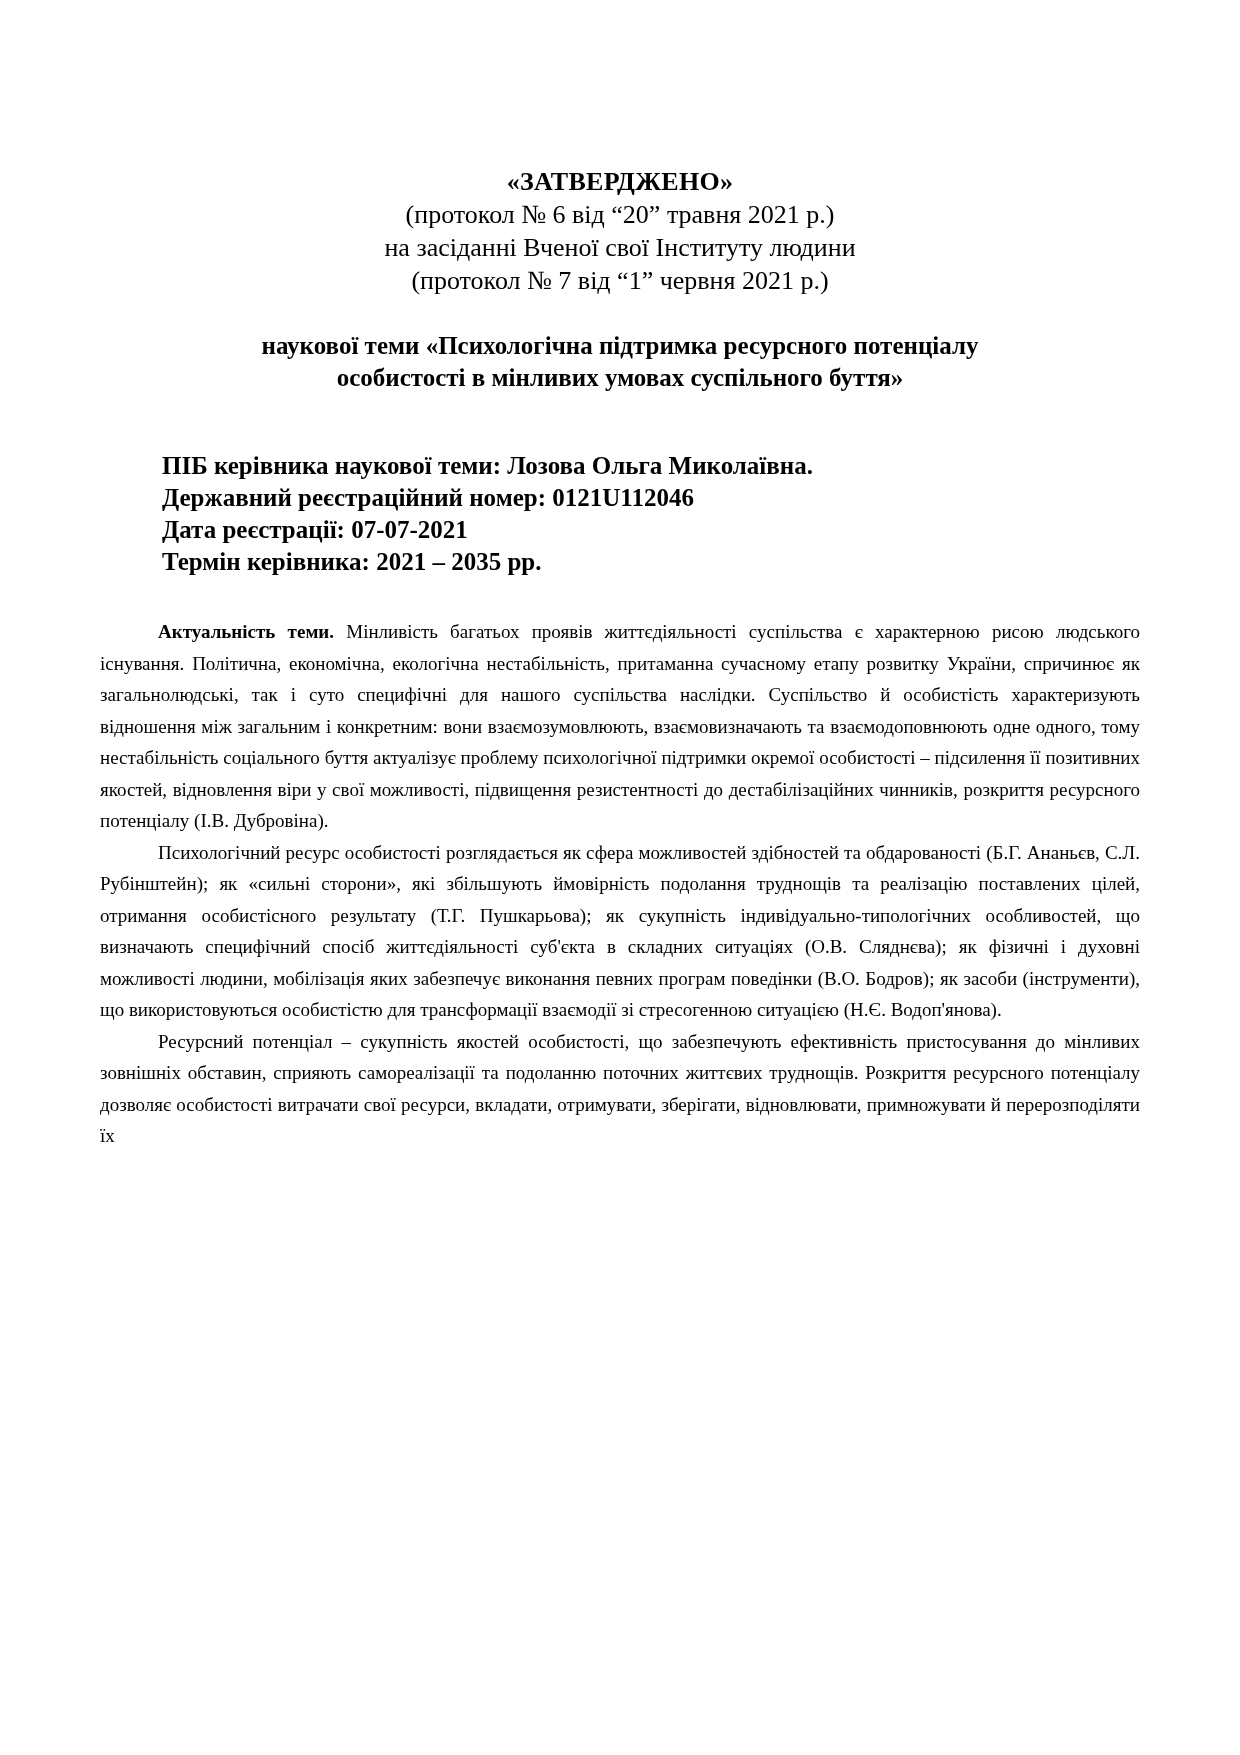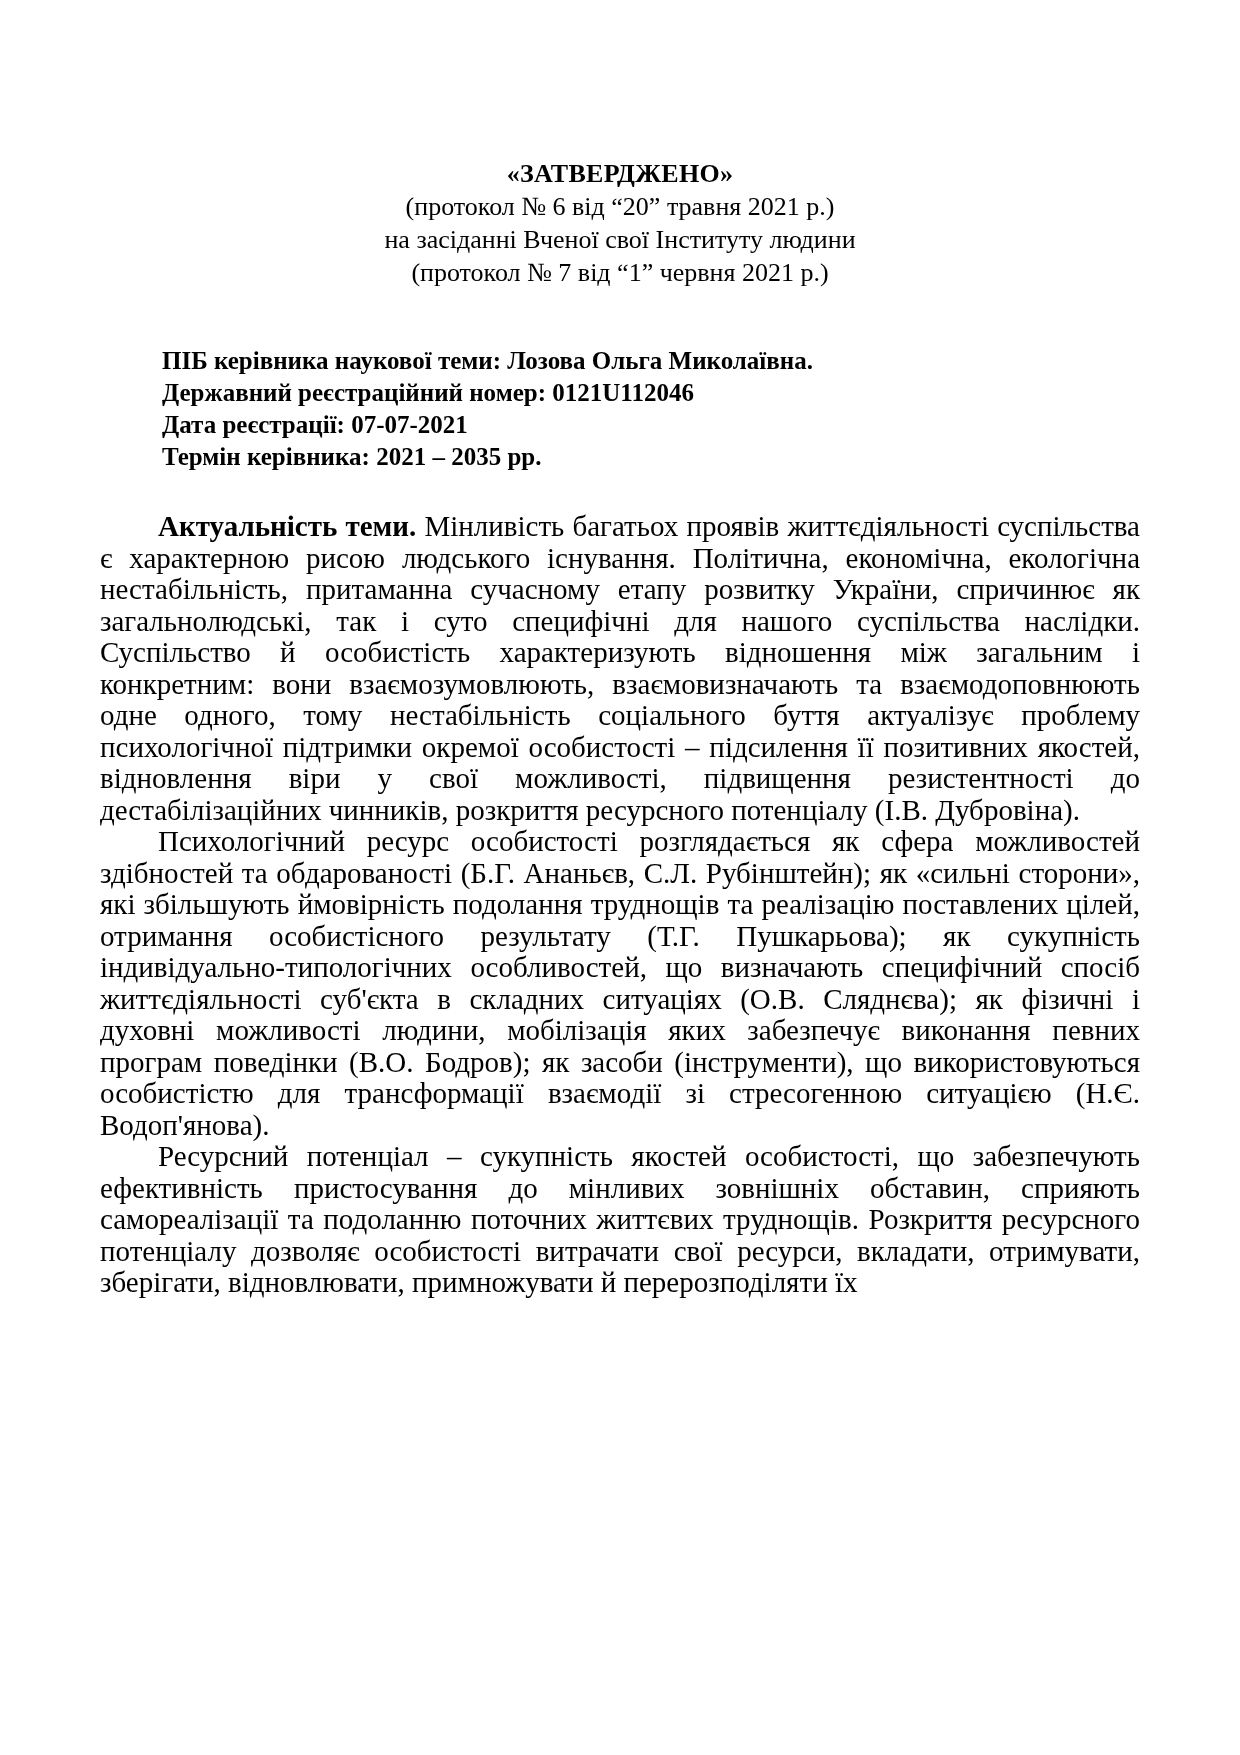--- a/index.html
+++ b/index.html
@@ -16,21 +16,21 @@
     background: #ffffff;
     box-sizing: border-box;
     padding: 0;
     overflow: hidden;
     font-family: "Liberation Serif", "DejaVu Serif", serif;
     color: #000000;
   }
   .content {
     position: absolute;
     left: 100px;
-    top: 157px;
+    top: 165px;
     width: 1040px;
   }
 
   
   .approval {
     text-align: center;
     font-size: 26px;
     line-height: 33px;
   }
   .approval .stamp {
@@ -71,21 +71,21 @@
     font-weight: bold;
     line-height: 32px;
   }
   .meta-row {
     white-space: nowrap;
   }
 
   
   .body-text {
     margin-top: 38px;
-    font-size: 29px;
+    font-size: 19px;
     line-height: 31.5px;
     text-align: justify;
     text-justify: inter-word;
     hyphens: none;
   }
   .body-text p {
     margin: 0;
     text-indent: 58px;
   }
   .body-text p .lead {
@@ -99,20 +99,24 @@
   <div class="content">
 
     <div class="approval">
       <div class="stamp">«ЗАТВЕРДЖЕНО»</div>
       <div class="line">(протокол № 6 від “20” травня 2021 р.)</div>
       <div class="line">на засіданні Вченої свої Інституту людини</div>
       <div class="line">(протокол № 7 від “1” червня 2021 р.)</div>
     </div>
 
     <div class="doc-title-block">
+      <div class="doc-subtitle">
+        <span class="sub-line">наукової теми «Психологічна підтримка ресурсного потенціалу</span>
+        <span class="sub-line">особистості в мінливих умовах суспільного буття»</span>
+      </div>
     </div>
 
     <div class="meta">
       <div class="meta-row">
         <span>ПІБ керівника наукової теми:</span>
         <span>Лозова Ольга Миколаївна.</span>
       </div>
       <div class="meta-row">
         <span>Державний реєстраційний номер:</span>
         <span>0121U112046</span>

